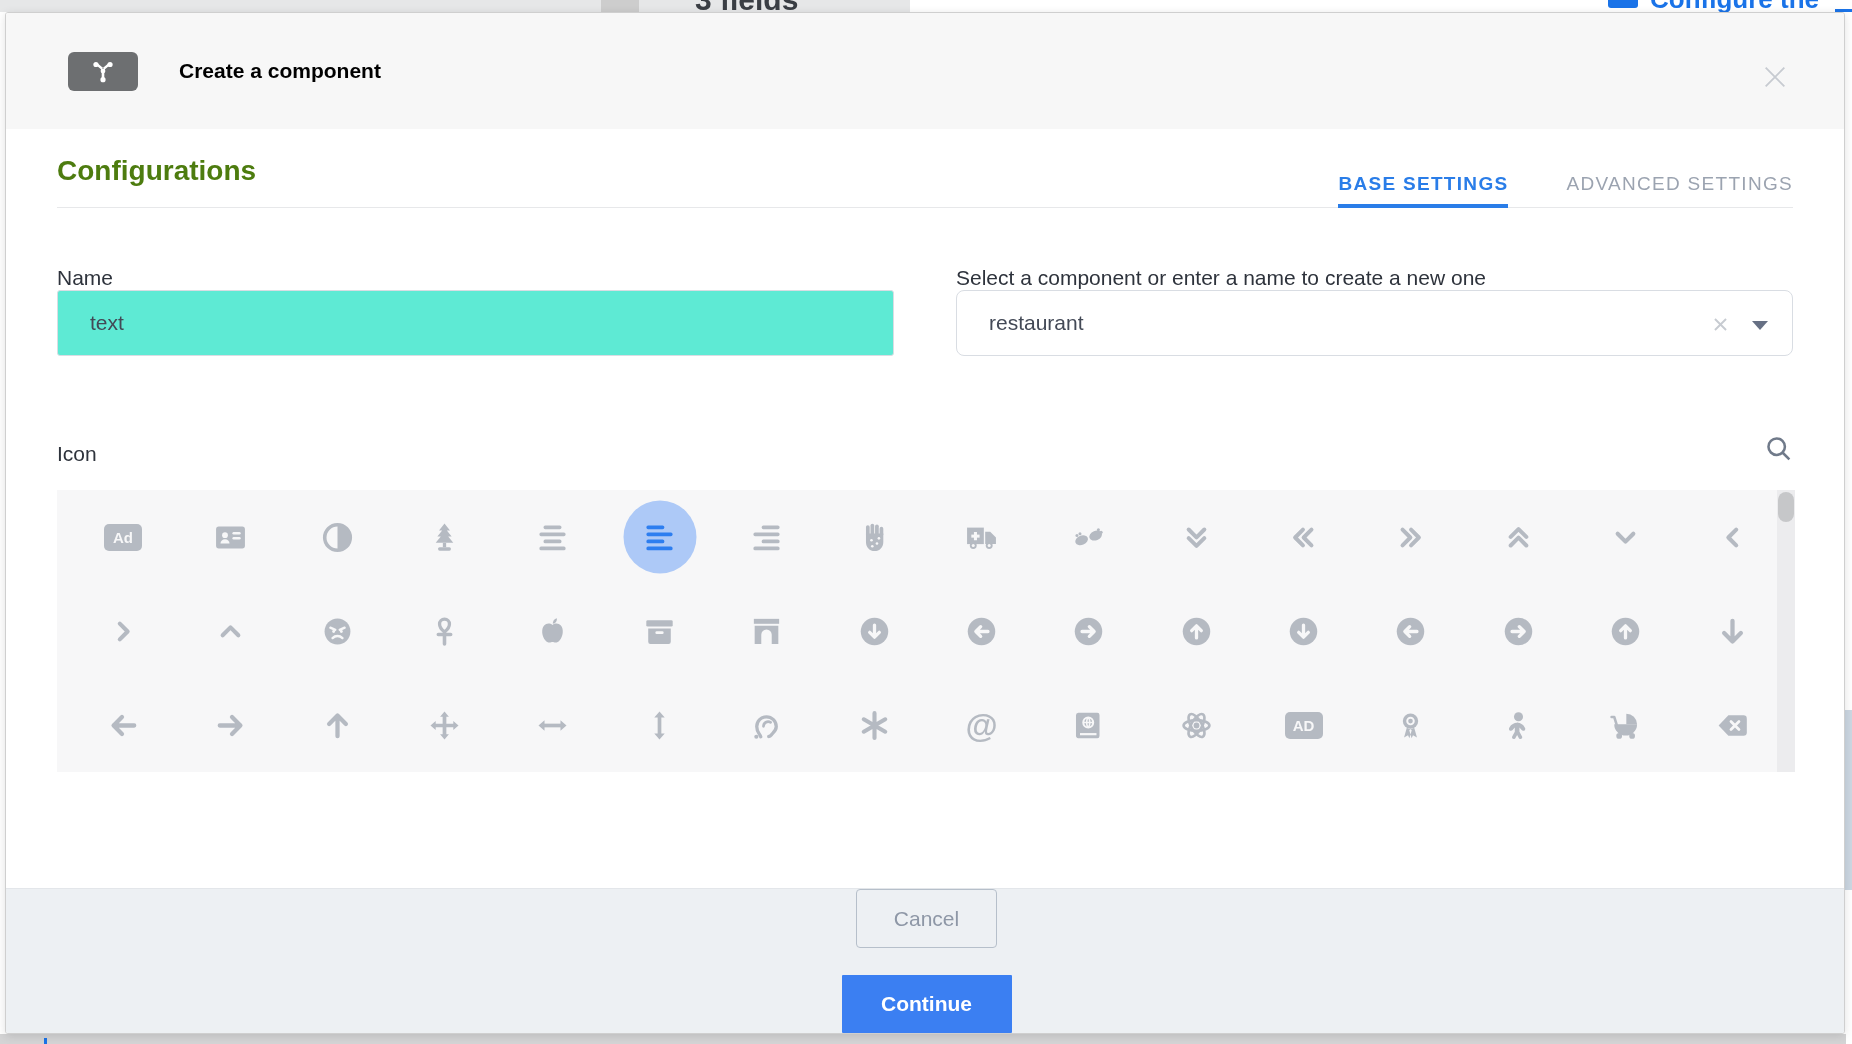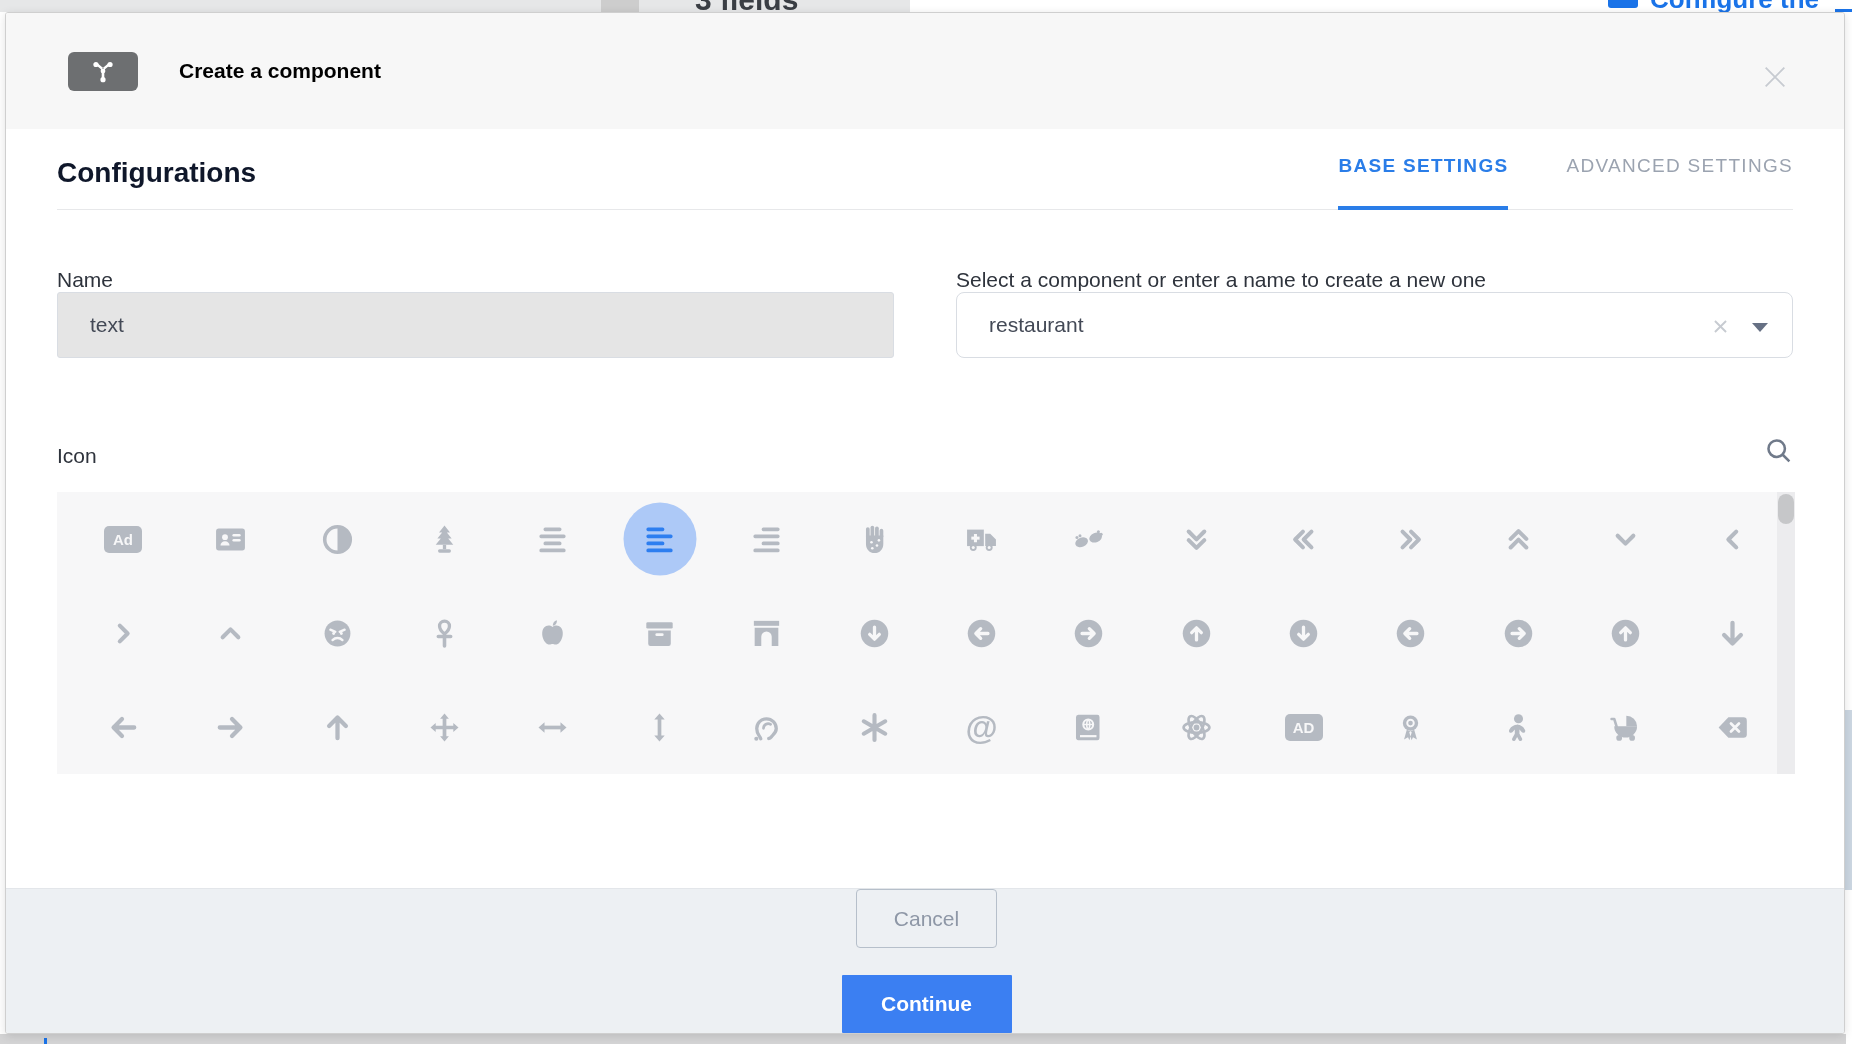--- a/index.html
+++ b/index.html
@@ -32,34 +32,34 @@
               display:flex; align-items:center; justify-content:center; color:#fff; }
   .mtitle { margin-left:41px; font-size:21px; font-weight:bold; color:#000000; }
   .close-btn { position:absolute; right:55px; top:50px; width:28px; height:28px; cursor:pointer;
                color:#c7cbd1; background:none; border:none; }
 
   .mbody { position:absolute; top:116px; left:0; right:0; bottom:145px; background:#fff;
            padding:0 51px; }
 
   .cfg-row { display:flex; justify-content:space-between; align-items:flex-end;
              border-bottom:1px solid #e7e8ea; padding-top:26px; }
-  .cfg-title { font-size:28px; font-weight:bold; color:#0f172a; padding-bottom:20px; }
+  .cfg-title { font-size:28px; font-weight:bold; color:#4d7c0f; padding-bottom:20px; }
   .tabs { display:flex; gap:58px; }
-  .tab { font-size:19px; letter-spacing:1.3px; color:#9ba3b0; padding-bottom:32px;
+  .tab { font-size:19px; letter-spacing:1.3px; color:#9ba3b0; padding-bottom:12px;
          cursor:pointer; position:relative; background:none; border:none;
          font-family:"Liberation Sans", sans-serif; }
   .tab.active { color:#2a7de8; font-weight:bold; }
   .tab.active::after { content:''; position:absolute; left:0; right:0; bottom:-1px;
                        height:4px; background:#2a7de8; }
 
   .fields { display:flex; gap:62px; margin-top:58px; }
   .fcol { flex:1; }
   .flabel { font-size:21px; color:#2e333c; margin-bottom:0; }
   .tinput { width:100%; height:66px; border:1px solid #d9dde3; border-radius:3px;
-            padding:15px 32px; font-size:21px; color:#434956; background:#e5e5e5;
+            padding:15px 32px; font-size:21px; color:#434956; background:#5eead4;
             font-family:"Liberation Sans", sans-serif; }
   .selectbox { position:relative; width:100%; height:66px; border:1px solid #d9dde3;
                border-radius:8px; background:#fff; display:flex; align-items:center;
                padding:0 90px 0 32px; cursor:pointer; }
   .selectval { font-size:21px; color:#434956; }
   .sel-clear { position:absolute; right:62px; top:24px; color:#c7cbd1; cursor:pointer; }
   .sel-caret { position:absolute; right:24px; top:30px; width:0; height:0; cursor:pointer;
                border-left:8px solid transparent; border-right:8px solid transparent;
                border-top:9px solid #667084; }
 

